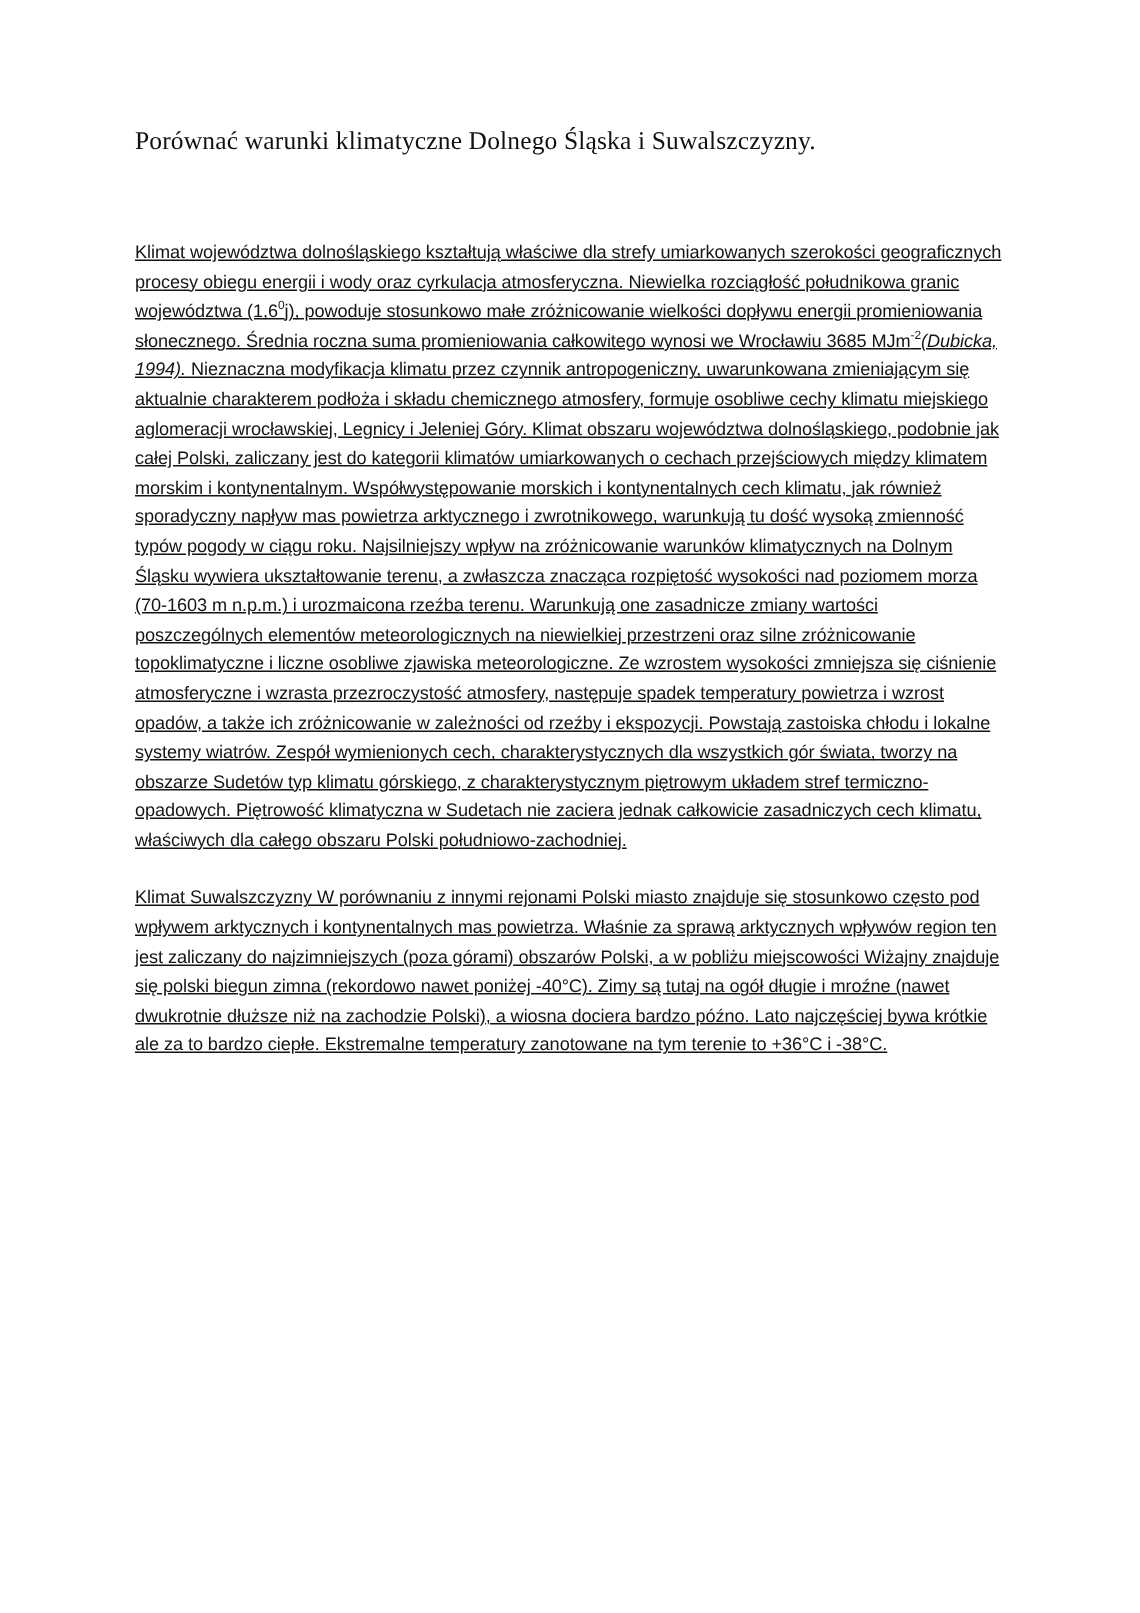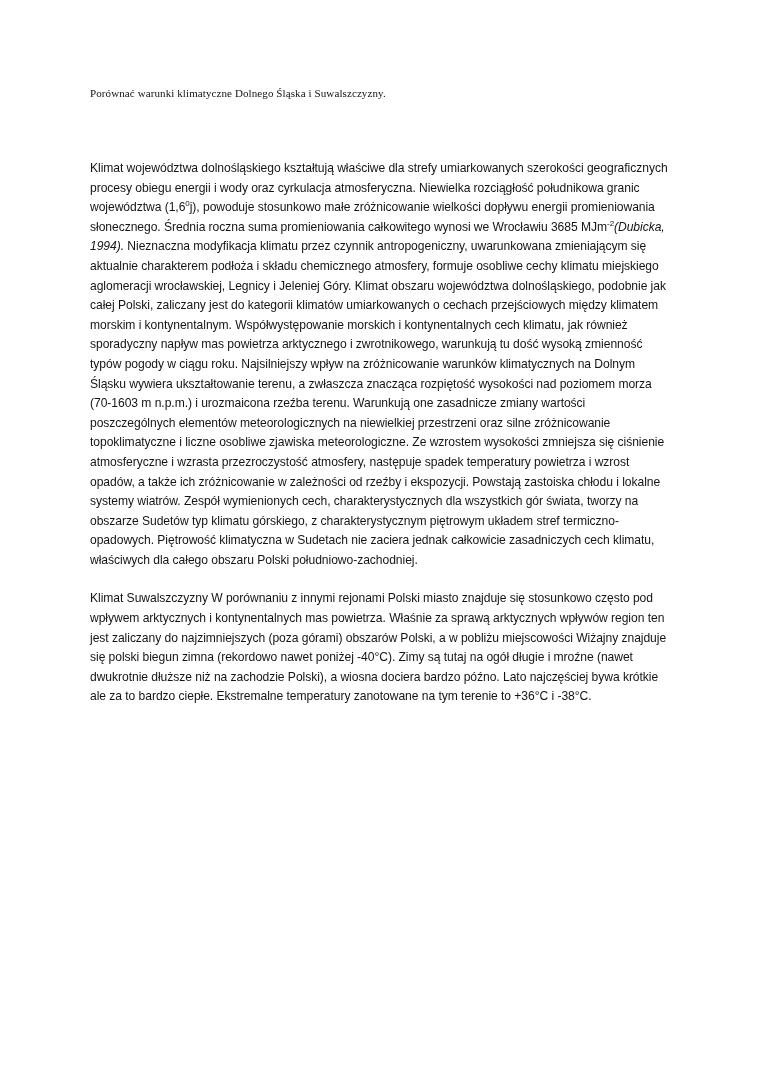--- a/index.html
+++ b/index.html
@@ -24,34 +24,35 @@
     overflow: hidden;
   }
   .content {
     position: absolute;
     left: 90px;
     top: 86px;
     width: 580px;
   }
   .title-line {
     font-family: "Liberation Serif", serif;
-    font-size: 11px;
+    font-size: 17px;
     line-height: 15px;
     color: #111111;
     margin: 0 0 0 0;
     letter-spacing: 0.1px;
   }
   .body-block {
     font-family: "Liberation Sans", sans-serif;
     font-size: 12.1px;
     line-height: 19.6px;
     color: #141414;
     text-align: left;
     margin: 0;
     letter-spacing: -0.05px;
+    text-decoration: underline;
   }
   .spacer-1 { height: 58px; }
   .spacer-2 { height: 19px; }
   sup {
     font-size: 8px;
     vertical-align: super;
     line-height: 0;
   }
   .cite {
     font-style: italic;

